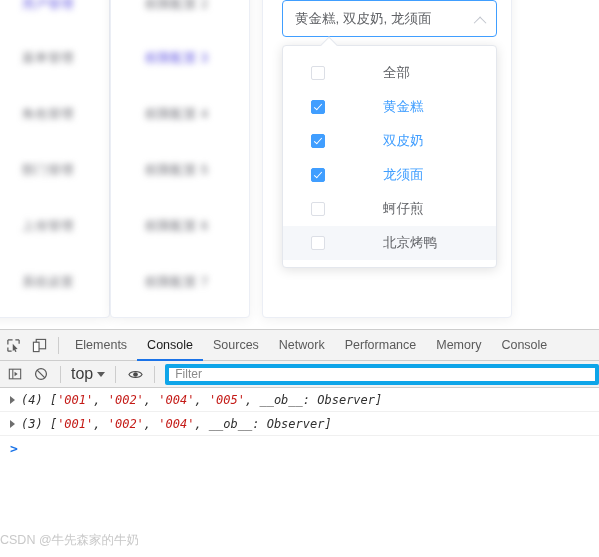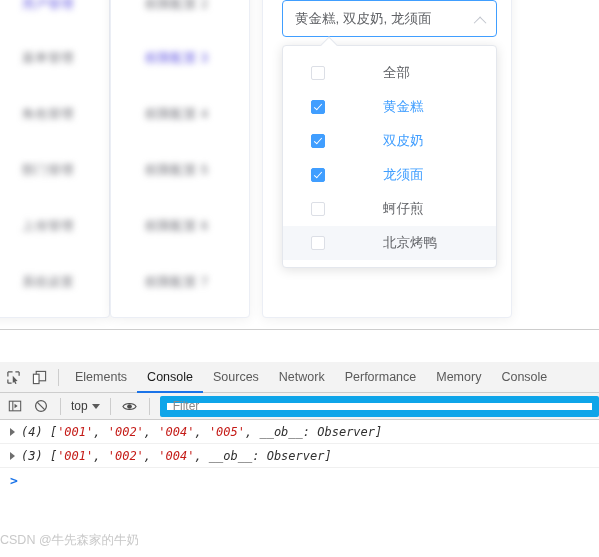--- a/index.html
+++ b/index.html
@@ -111,21 +111,20 @@
     position: absolute; left: 0; top: 329px; width: 599px; height: 228px;
     background: #ffffff;
     border-top: 1px solid #cdcdcd;
     font-family: "Liberation Sans", "DejaVu Sans", sans-serif;
   }
   .dt-tabbar {
     position: relative; height: 31px;
     display: flex; align-items: center;
     border-bottom: 1px solid #cdcdcd;
     background: #f3f3f3;
-    margin-top: 32px;
   }
   .dt-iconbtn {
     width: 26px; height: 26px;
     display: flex; align-items: center; justify-content: center;
     flex: none; cursor: pointer;
   }
   .dt-sep {
     width: 1px; height: 17px; background: #cdcdcd; margin: 0 6px; flex: none;
   }
   .dt-tab {
@@ -138,30 +137,30 @@
 
   .dt-consolebar {
     position: relative; height: 27px;
     display: flex; align-items: center;
     border-bottom: 1px solid #cdcdcd;
     background: #f3f3f3;
     padding-left: 2px;
   }
   .ctx-select {
     display: flex; align-items: center; gap: 4px;
-    font-size: 12px; color: #3c3c3c; padding: 0 4px; cursor: pointer;
+    font-size: 16px; color: #3c3c3c; padding: 0 4px; cursor: pointer;
   }
   .caret-down {
     width: 0; height: 0;
     border-left: 4px solid transparent; border-right: 4px solid transparent;
     border-top: 5px solid #5a5a5a;
   }
   .filter-box {
     flex: 1; height: 21px; margin-left: 4px;
-    background: #fff; border: 7px solid #0ea5e9; border-radius: 2px;
+    background: #fff; border: 4px solid #0ea5e9; border-radius: 2px;
     display: flex; align-items: center; padding: 0 6px;
     font-size: 12px; color: #8a8a8a;
   }
 
   .console-body {
     position: relative; height: 169px; background: #fff;
     font-family: "DejaVu Sans Mono", "Liberation Mono", monospace;
     font-size: 12px;
   }
   .log-row {

